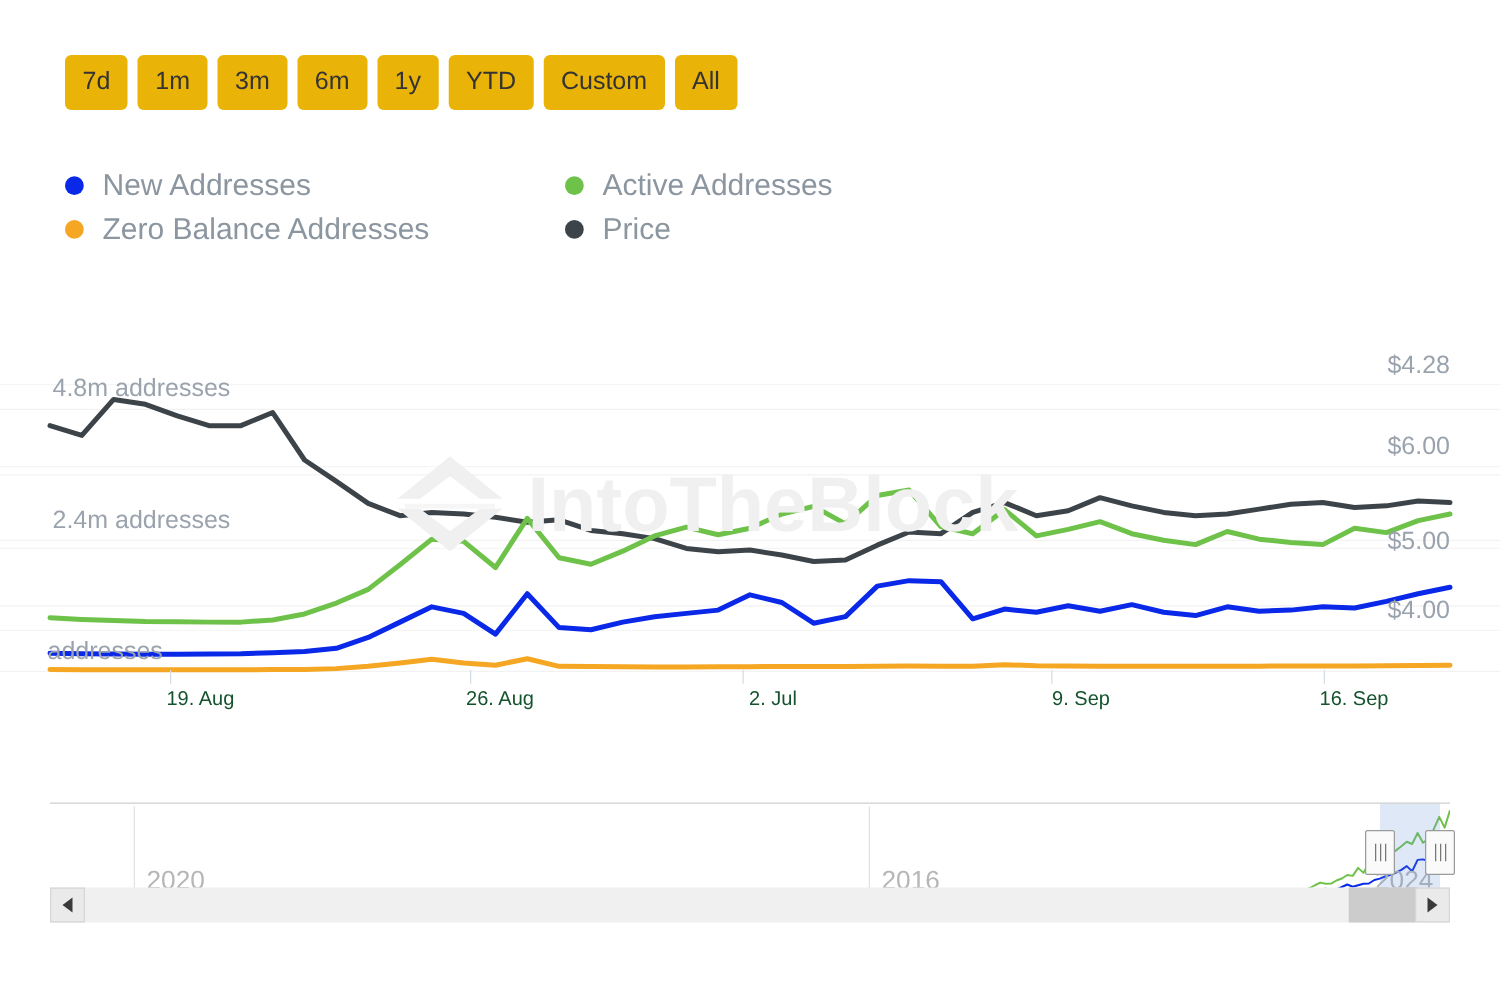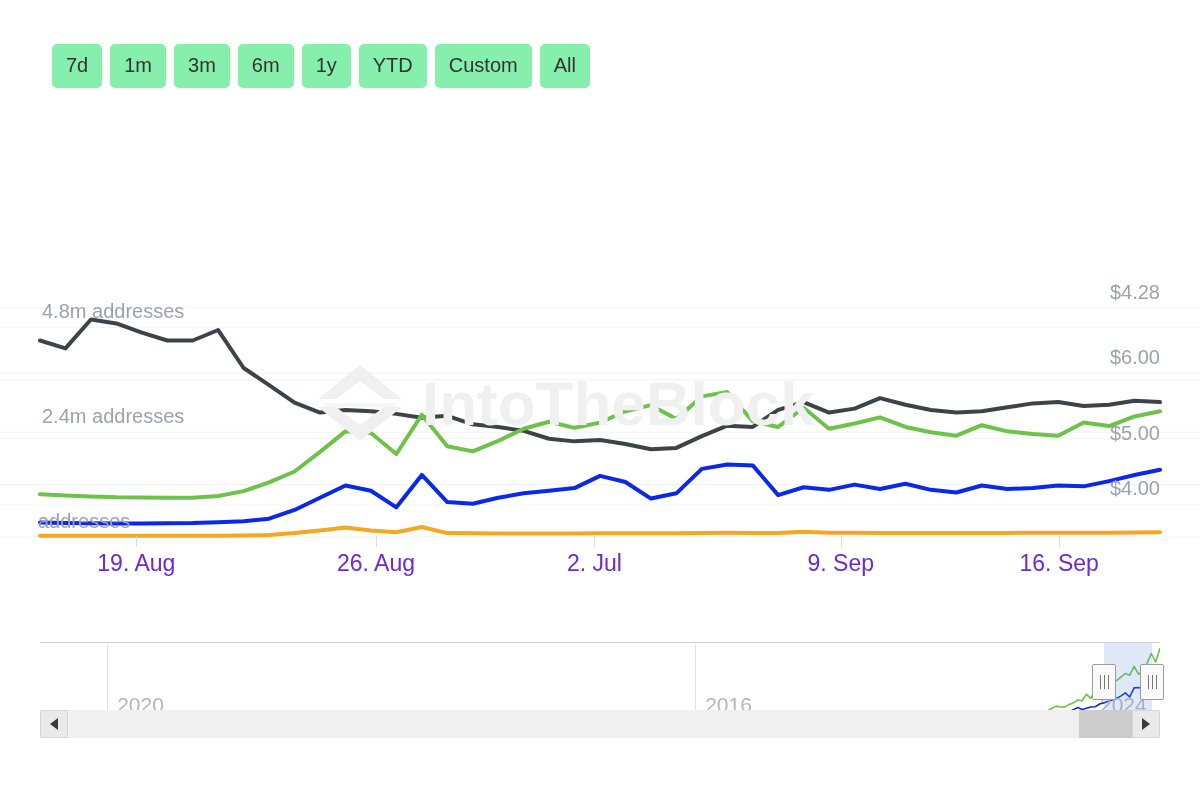--- a/index.html
+++ b/index.html
@@ -22,21 +22,21 @@
   
   .range-bar {
     position: absolute;
     left: 52px;
     top: 44px;
     display: flex;
     gap: 8px;
     align-items: flex-start;
   }
   .range-btn {
-    background: #86efac;
+    background: #eab308;
     border: none;
     border-radius: 5px;
     color: #333333;
     font-family: "Liberation Sans", sans-serif;
     font-size: 20px;
     line-height: 1;
     padding: 11px 14px 13px 14px;
     cursor: pointer;
     white-space: nowrap;
   }
@@ -116,25 +116,26 @@
   .xtick-line {
     position: absolute;
     top: 0;
     width: 1px;
     height: 11px;
     background: #d6dce4;
   }
   .xtick-label {
     position: absolute;
     top: 16px;
-    color: #6d28d9;
-    font-size: 23px;
+    color: #14532d;
+    font-size: 16px;
     line-height: 1;
     transform: translateX(-50%);
     white-space: nowrap;
+    margin-left: 24px;
   }
 
   
   .navigator {
     position: absolute;
     left: 40px;
     top: 622px;
     width: 1120px;
     height: 82px;
     margin-top: 20px;
@@ -254,20 +255,42 @@
       <button class="range-btn">7d</button>
       <button class="range-btn">1m</button>
       <button class="range-btn">3m</button>
       <button class="range-btn">6m</button>
       <button class="range-btn">1y</button>
       <button class="range-btn">YTD</button>
       <button class="range-btn">Custom</button>
       <button class="range-btn">All</button>
     </div>
 
+  <div class="legend">
+    <div class="legend-row">
+      <div class="legend-item col1">
+        <span class="legend-dot" id="dot0" style="background: rgb(10, 40, 232);"></span>
+        <span class="legend-label">New Addresses</span>
+      </div>
+      <div class="legend-item">
+        <span class="legend-dot" id="dot1" style="background: rgb(110, 194, 74);"></span>
+        <span class="legend-label">Active Addresses</span>
+      </div>
+    </div>
+    <div class="legend-row">
+      <div class="legend-item col1">
+        <span class="legend-dot" id="dot2" style="background: rgb(245, 166, 35);"></span>
+        <span class="legend-label">Zero Balance Addresses</span>
+      </div>
+      <div class="legend-item">
+        <span class="legend-dot" id="dot3" style="background: rgb(61, 68, 73);"></span>
+        <span class="legend-label">Price</span>
+      </div>
+    </div>
+  </div>
 
   <div class="chart-area">
     <svg class="chart-svg" id="plot" width="1200" height="300">
         <line x1="0" x2="1200" y1="282" y2="282" stroke="#f2f2f2" stroke-width="1"></line>
         <line x1="0" x2="1200" y1="229.6" y2="229.6" stroke="#f2f2f2" stroke-width="1"></line>
         <line x1="0" x2="1200" y1="177.2" y2="177.2" stroke="#f2f2f2" stroke-width="1"></line>
         <line x1="0" x2="1200" y1="124.80000000000001" y2="124.80000000000001" stroke="#f2f2f2" stroke-width="1"></line>
         <line x1="0" x2="1200" y1="72.39999999999998" y2="72.39999999999998" stroke="#f2f2f2" stroke-width="1"></line>
         <line x1="0" x2="1200" y1="249.25" y2="249.25" stroke="#f5f5f5" stroke-width="1"></line>
         <line x1="0" x2="1200" y1="183.75" y2="183.75" stroke="#f5f5f5" stroke-width="1"></line>

